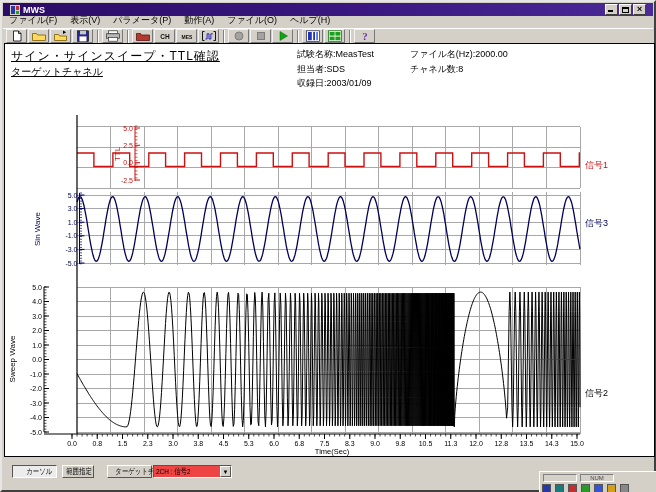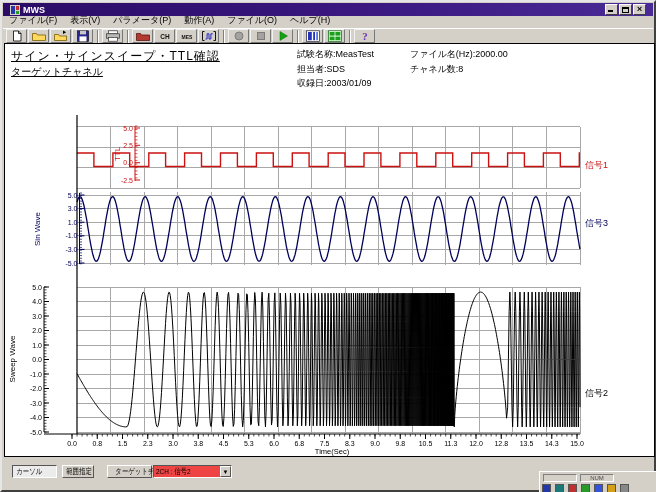--- a/index.html
+++ b/index.html
@@ -34,21 +34,21 @@
     text-decoration:underline;white-space:nowrap}
   .report-subtitle{position:absolute;left:6px;top:21px;font-size:10px;color:#000;text-decoration:underline;white-space:nowrap}
   .info-col{position:absolute;top:3px;font-size:9px;line-height:14.5px;color:#000;white-space:nowrap}
   #info-col1{left:292px}
   #info-col2{left:405px}
   #charts{position:absolute;left:0;top:110px;pointer-events:none}
   #charts text{font-family:"Liberation Sans",sans-serif}
   
   .controlbar{position:absolute;left:1px;top:456px;right:1px;height:20px}
   .btn{position:absolute;top:7px;height:13px;background:#d4d0c8;border:1px solid;
-    border-color:#fff #555 #555 #fff;font-size:8px;color:#000;text-align:left;line-height:11px;white-space:nowrap}
+    border-color:#fff #555 #555 #fff;font-size:8px;color:#000;text-align:right;line-height:11px;white-space:nowrap}
   .btn.pressed{border-color:#555 #fff #fff #555;background:#ececec}
   .btn .sq, .panel-label .sq, .dd-value{display:inline-block;transform:scaleX(.8);transform-origin:50% 50%;white-space:nowrap}
   .panel-label{position:absolute;top:7px;height:13px;background:#d4d0c8;border:1px solid;
     border-color:#fff #555 #555 #fff;font-size:8px;color:#000;text-align:center;line-height:11px}
   .dropdown{position:absolute;top:7px;left:150px;width:79px;height:13px;background:#ef4444;
     border:1px solid;border-color:#555 #fff #fff #555;font-size:8px;line-height:11px;color:#000}
   .dd-value{position:absolute;left:2px;top:0;transform-origin:0 50%}
   .dd-arrow{position:absolute;right:0;top:0;width:11px;height:11px;background:#d4d0c8;
     border:1px solid;border-color:#fff #555 #555 #fff;font-size:6px;text-align:center;line-height:10px;color:#000}
   

